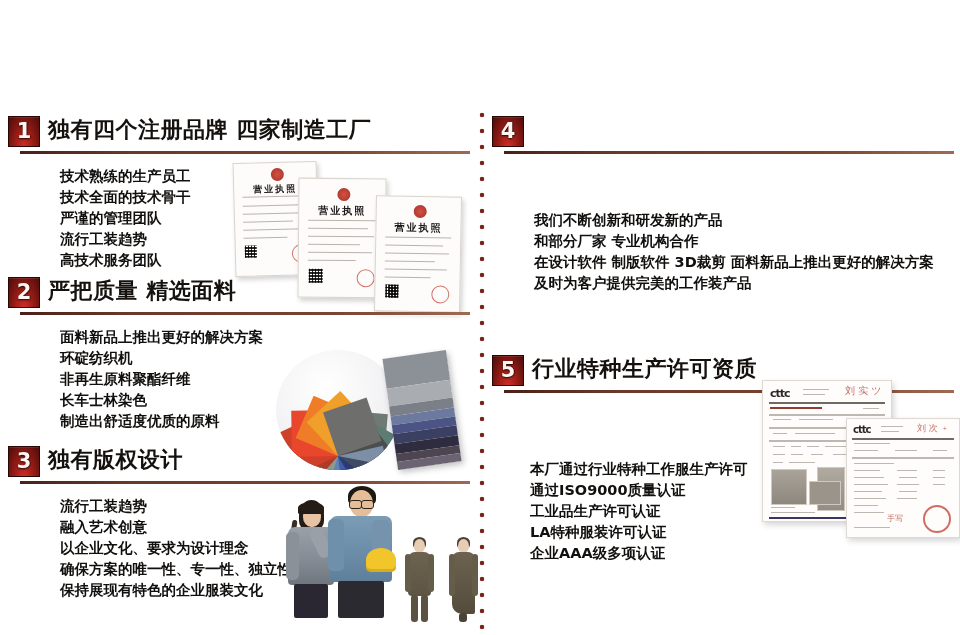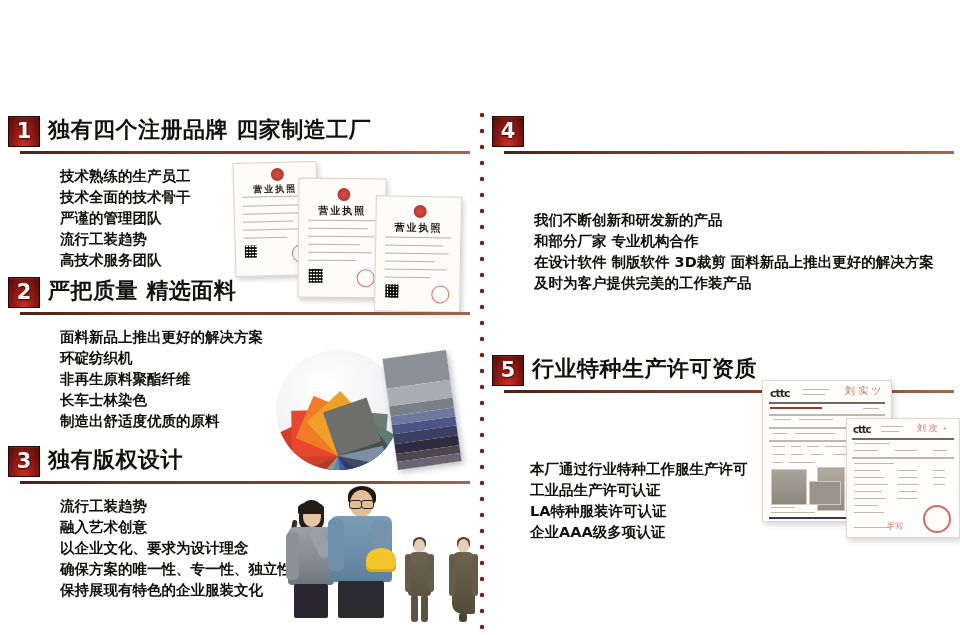--- a/index.html
+++ b/index.html
@@ -365,20 +365,21 @@
   <div class="section" style="left:492px;top:355px;width:462px;">
     <div class="sec-head">
       <div class="badge">
         <span>5</span>
       </div>
       <div class="sec-title">行业特种生产许可资质</div>
     </div>
     <div class="rule" style="left:12px;top:35px;width:450px;"></div>
     <div class="body-text" style="left:38px;top:104px;">
       <div>本厂通过行业特种工作服生产许可</div>
+      <div>通过ISO9000质量认证</div>
       <div>工业品生产许可认证</div>
       <div>LA特种服装许可认证</div>
       <div>企业AAA级多项认证</div>
     </div>
   </div>
 
   <div class="pic" style="left:762px;top:376px;width:198px;height:160px;">
 
     <div class="report" style="left:0px;top:4px;width:128px;height:140px;">
       <div class="logo" style="left:7px;top:6px;font-size:11px;">cttc</div>
@@ -436,18 +437,18 @@
       <div class="tl" style="left:7px;top:65px;width:34px;"></div>
       <div class="tl" style="left:50px;top:65px;width:22px;"></div>
       <div class="tl" style="left:86px;top:65px;width:12px;"></div>
       <div class="tl" style="left:7px;top:72px;width:28px;"></div>
       <div class="tl" style="left:52px;top:72px;width:18px;"></div>
       <div class="tl" style="left:7px;top:79px;width:32px;"></div>
       <div class="tl" style="left:50px;top:79px;width:20px;"></div>
       <div class="tl" style="left:7px;top:86px;width:24px;"></div>
       <div class="tl" style="left:7px;top:93px;width:30px;"></div>
       <div class="rseal" style="left:76px;top:86px;width:24px;height:24px;"></div>
-      <div class="hw" style="left:40px;top:94px;font-size:8px;margin-top:8px;">手写</div>
+      <div class="hw" style="left:40px;top:94px;font-size:8px;">手写</div>
       <div class="tl" style="left:7px;top:108px;width:36px;"></div>
     </div>
   </div>
 
 </div>
 
 </body></html>

